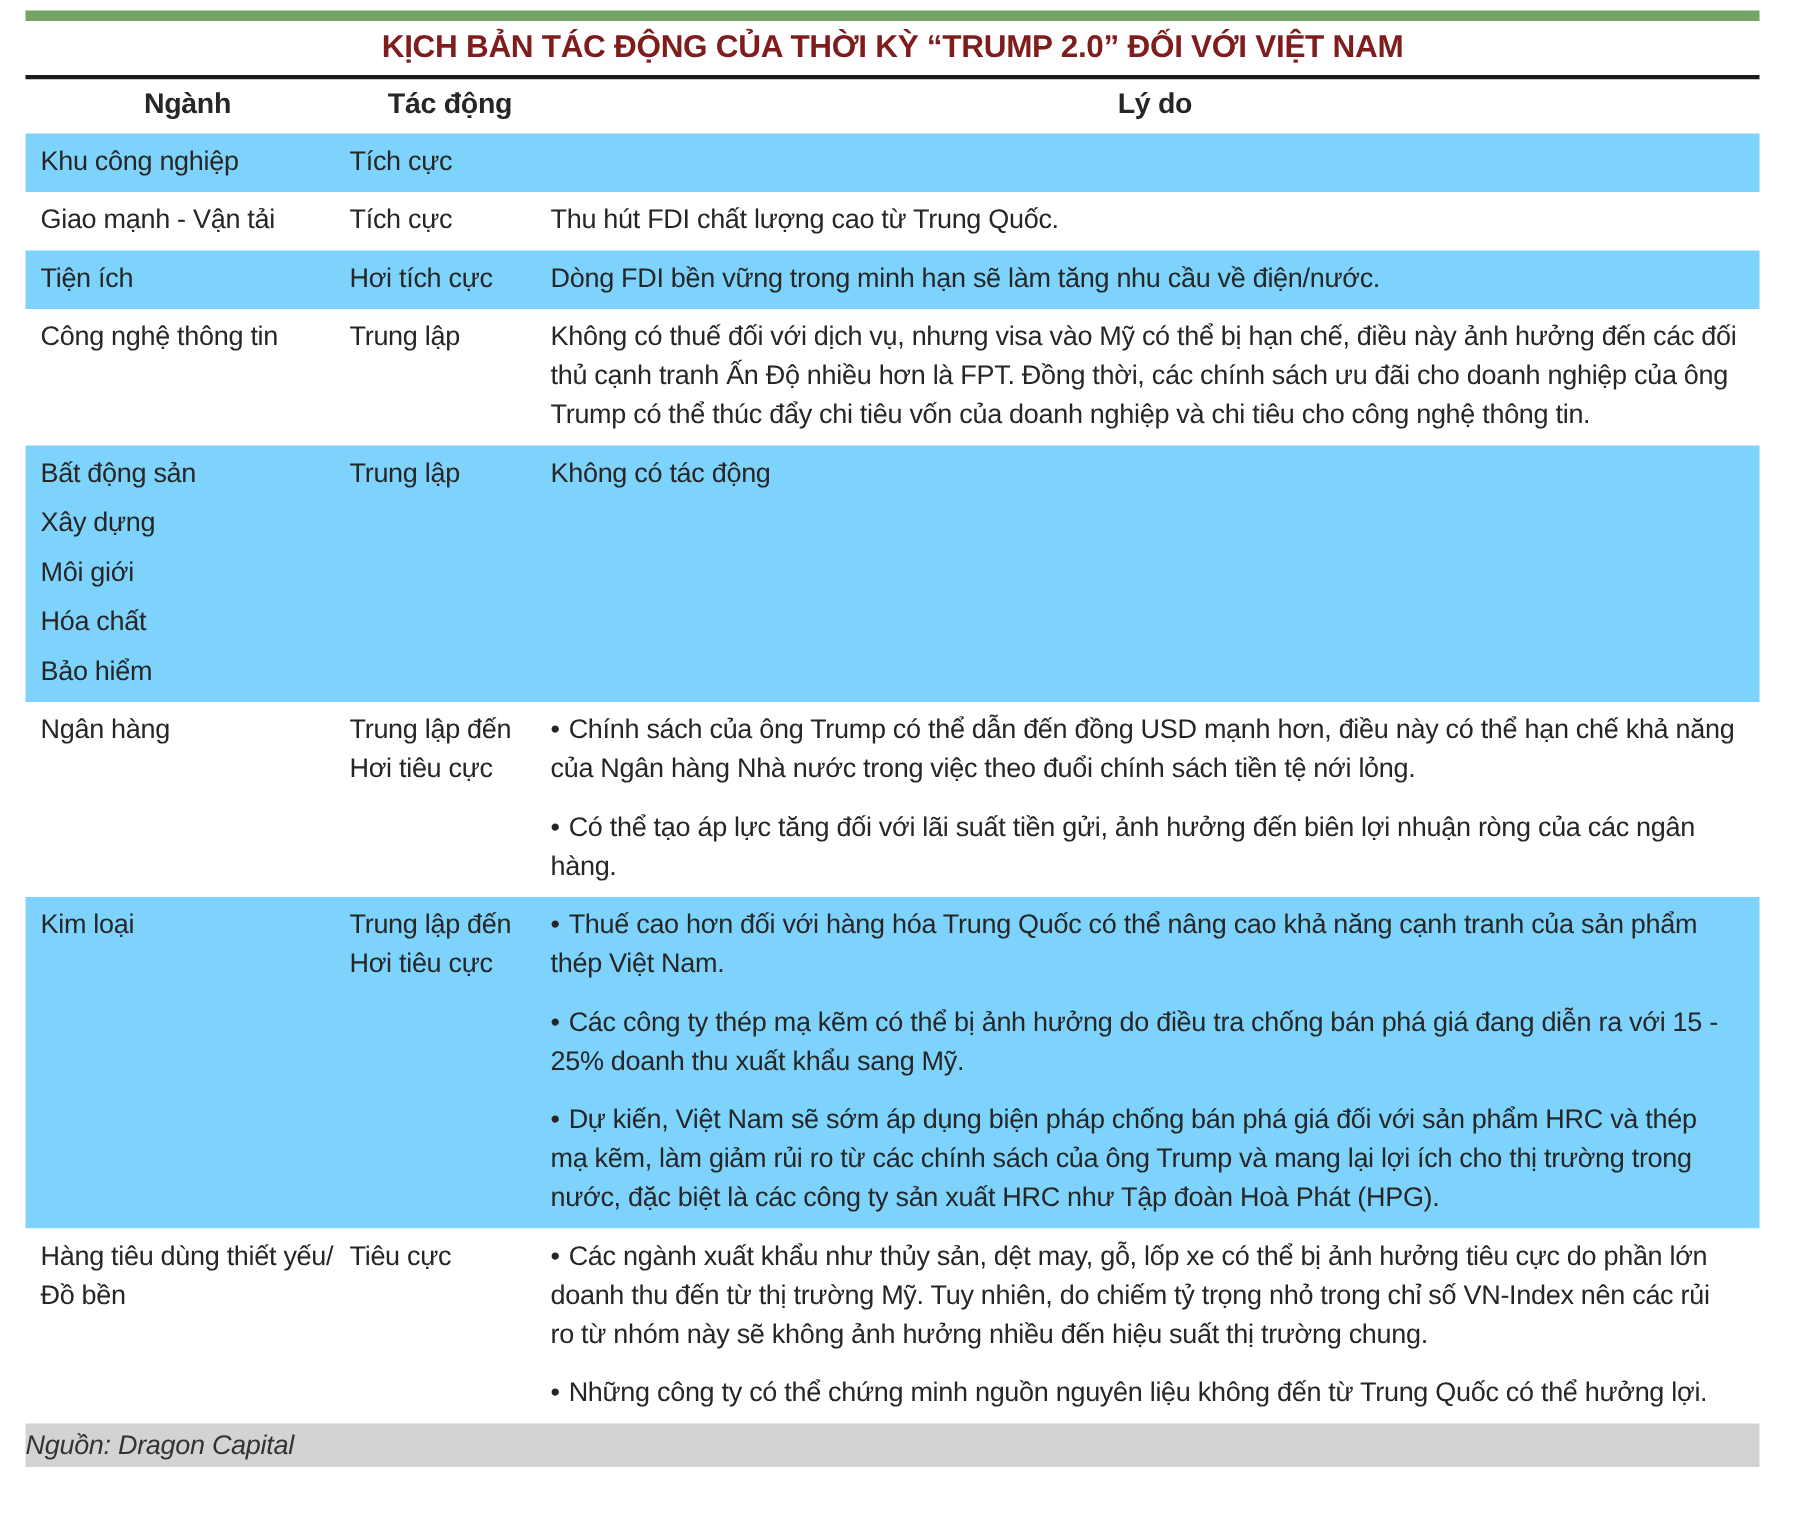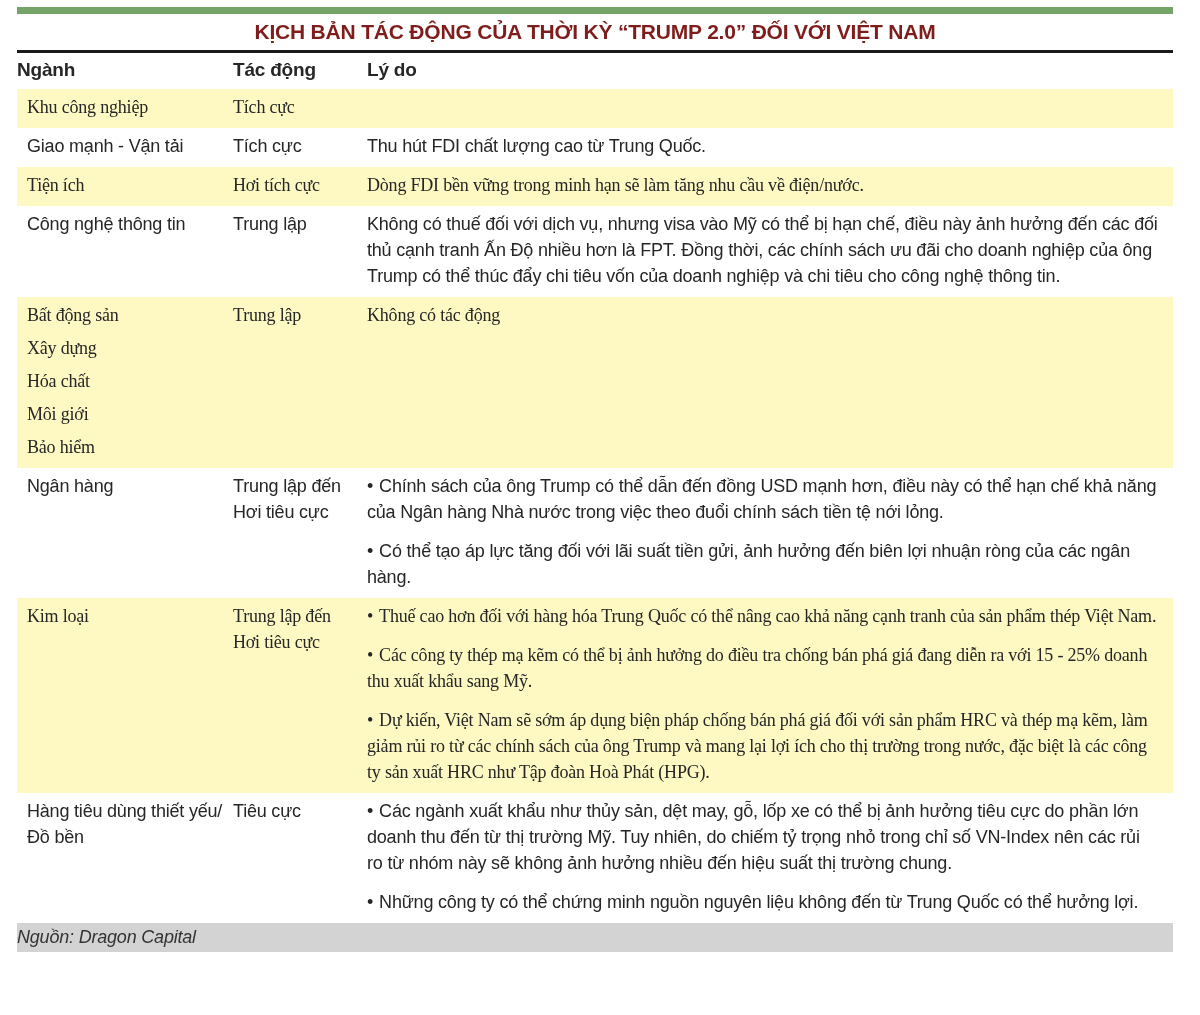--- a/index.html
+++ b/index.html
@@ -13,26 +13,26 @@
   .top-bar{margin-top:7px;height:7px;background:#74a466;}
   .title{
     text-align:center;color:#7f1d1d;font-weight:bold;
     font-size:21px;line-height:25px;padding:5px 0 6px;letter-spacing:-0.2px;
   }
   .rule{height:3px;background:#1b1b1b;}
   .thead{
     display:grid;grid-template-columns:216px 134px 1fr;
     font-weight:bold;font-size:19px;padding:6px 0 8px;background:#fff;
   }
-  .thead .h{}
+  .thead .h{text-align:center;}
   .row{
     display:grid;grid-template-columns:216px 134px 1fr;
     font-size:18px;line-height:26px;padding:5px 0 8px;background:#fff;
   }
-  .row.shaded{background:#fef9c3;font-family:Liberation Serif, serif;}
+  .row.shaded{background:#7dd3fc;}
   .c1{padding-left:10px;padding-right:8px;}
   .c1 .ind-line + .ind-line{margin-top:7px;}
   .c2{padding-right:8px;}
   .c3{padding-right:14px;}
   .c3 p{margin:0;}
   .c3 p + p{margin-top:13px;}
   .blt{margin-right:6px;}
   .footer{
     background:#d3d3d3;height:29px;line-height:29px;
     text-align:left;font-style:italic;font-size:18px;padding-right:8px;
@@ -91,22 +91,22 @@
       <div class="c2">Trung lập</div>
       <div class="c3">
         <p>Không có thuế đối với dịch vụ, nhưng visa vào Mỹ có thể bị hạn chế, điều này ảnh hưởng đến các đối thủ cạnh tranh Ấn Độ nhiều hơn là FPT. Đồng thời, các chính sách ưu đãi cho doanh nghiệp của ông Trump có thể thúc đẩy chi tiêu vốn của doanh nghiệp và chi tiêu cho công nghệ thông tin.</p>
       </div>
     </div>
 
     <div class="row shaded">
       <div class="c1">
         <div class="ind-line">Bất động sản</div>
         <div class="ind-line">Xây dựng</div>
+        <div class="ind-line">Môi giới</div>
         <div class="ind-line">Hóa chất</div>
-        <div class="ind-line">Môi giới</div>
         <div class="ind-line">Bảo hiểm</div>
       </div>
       <div class="c2">Trung lập</div>
       <div class="c3">
         <p>Không có tác động</p>
       </div>
     </div>
 
     <div class="row">
       <div class="c1">

